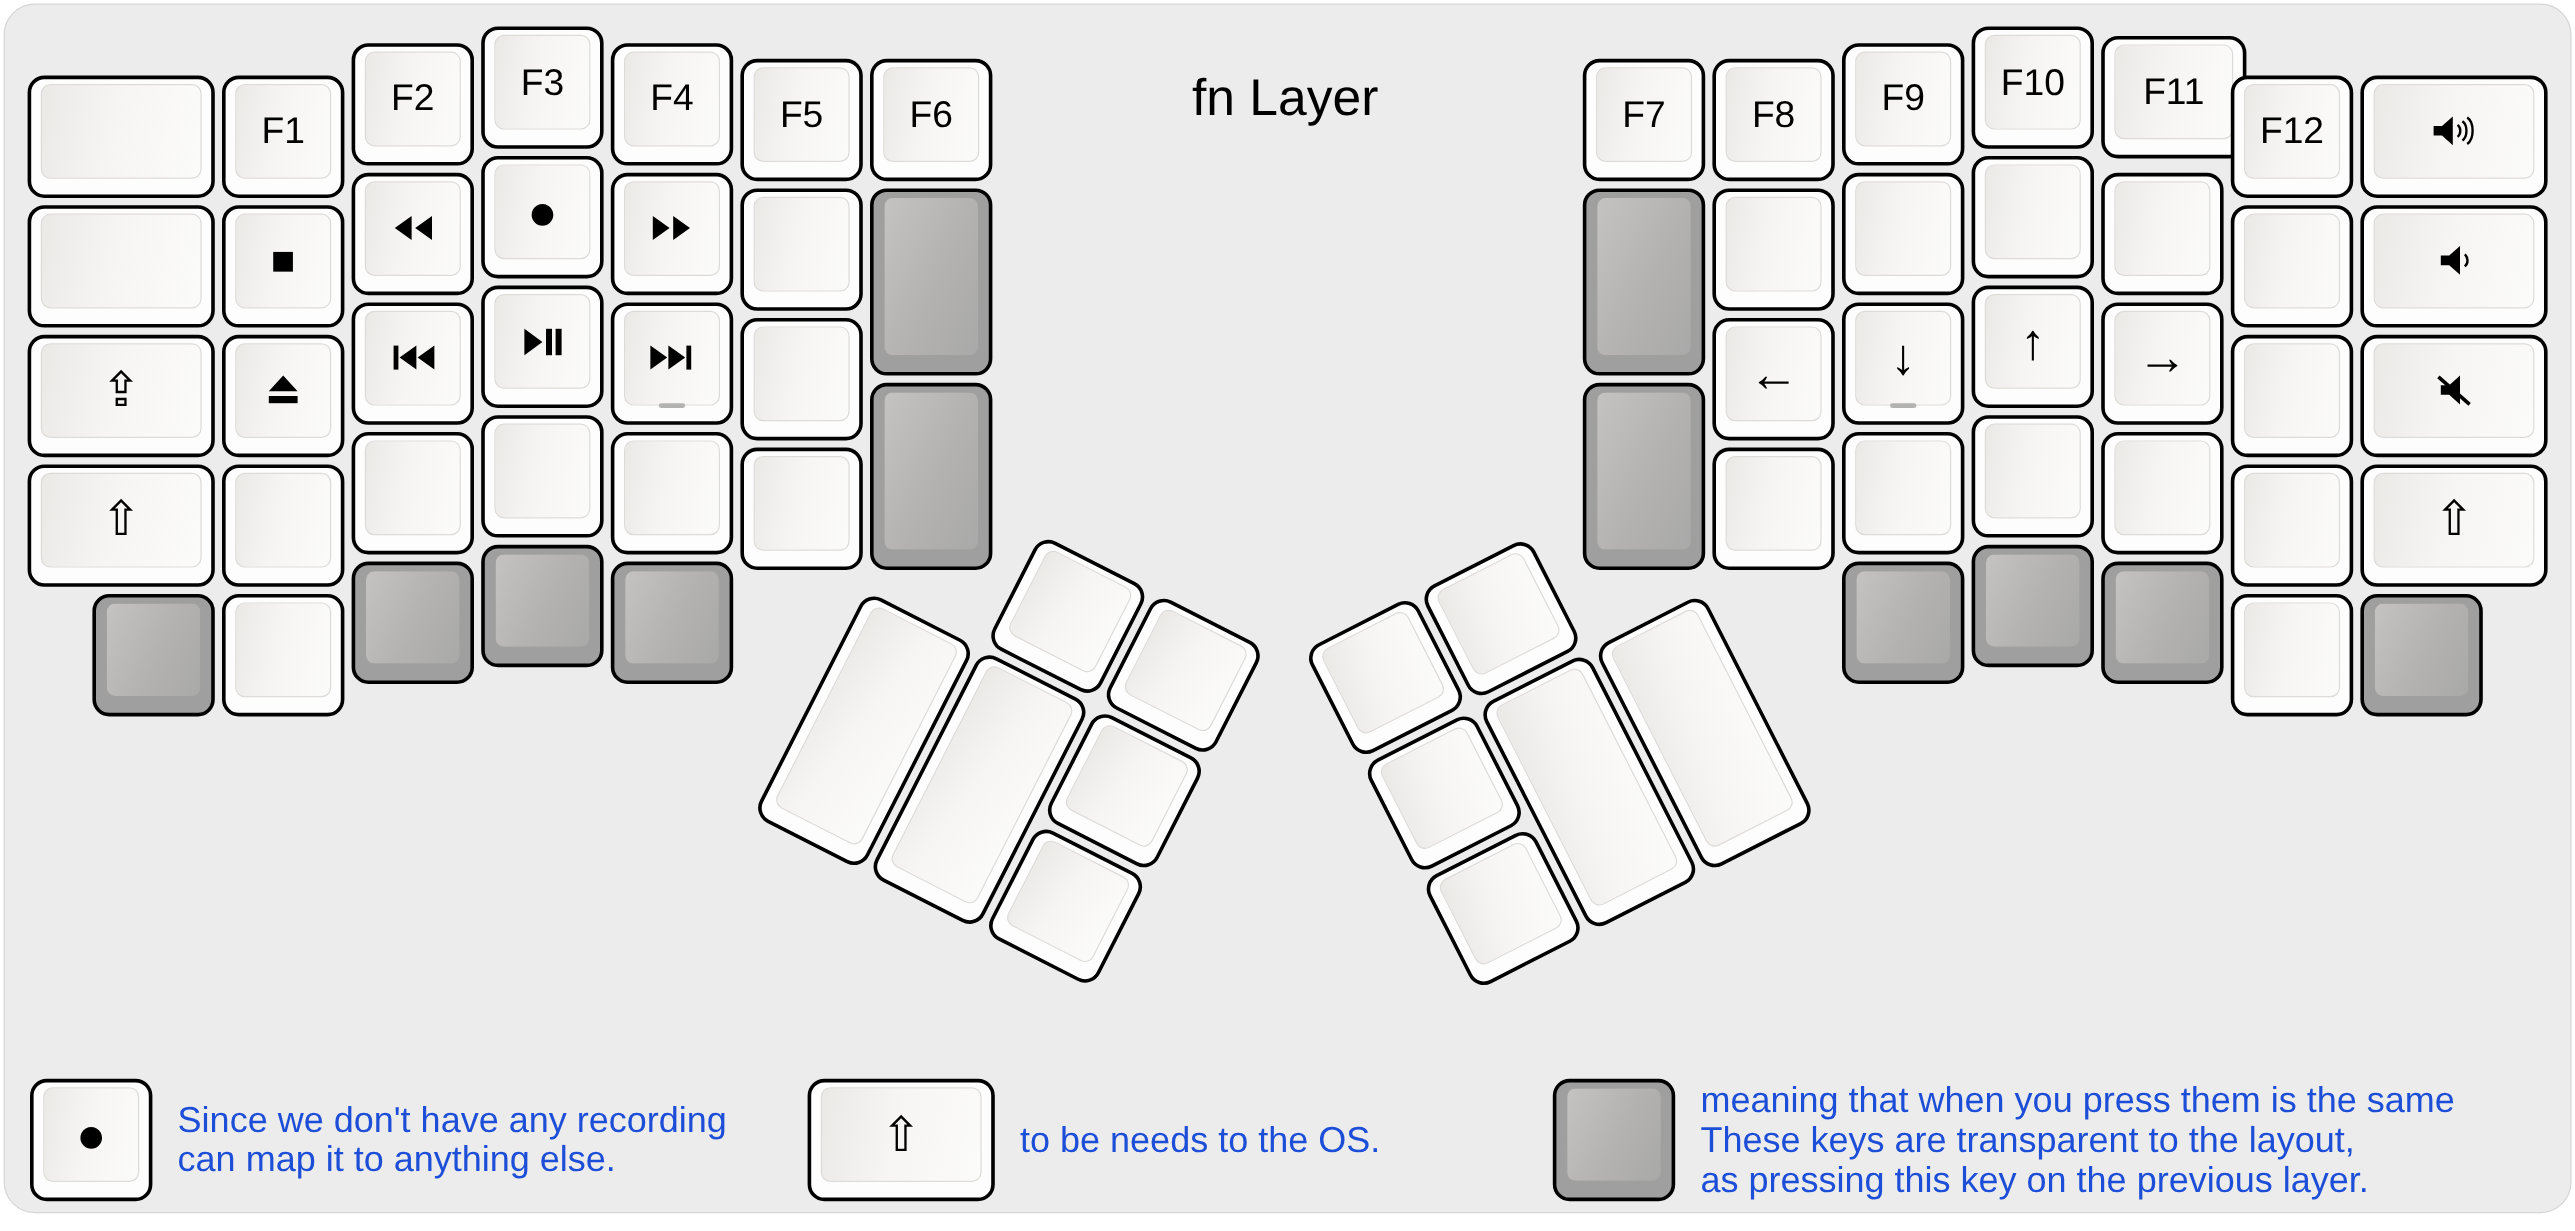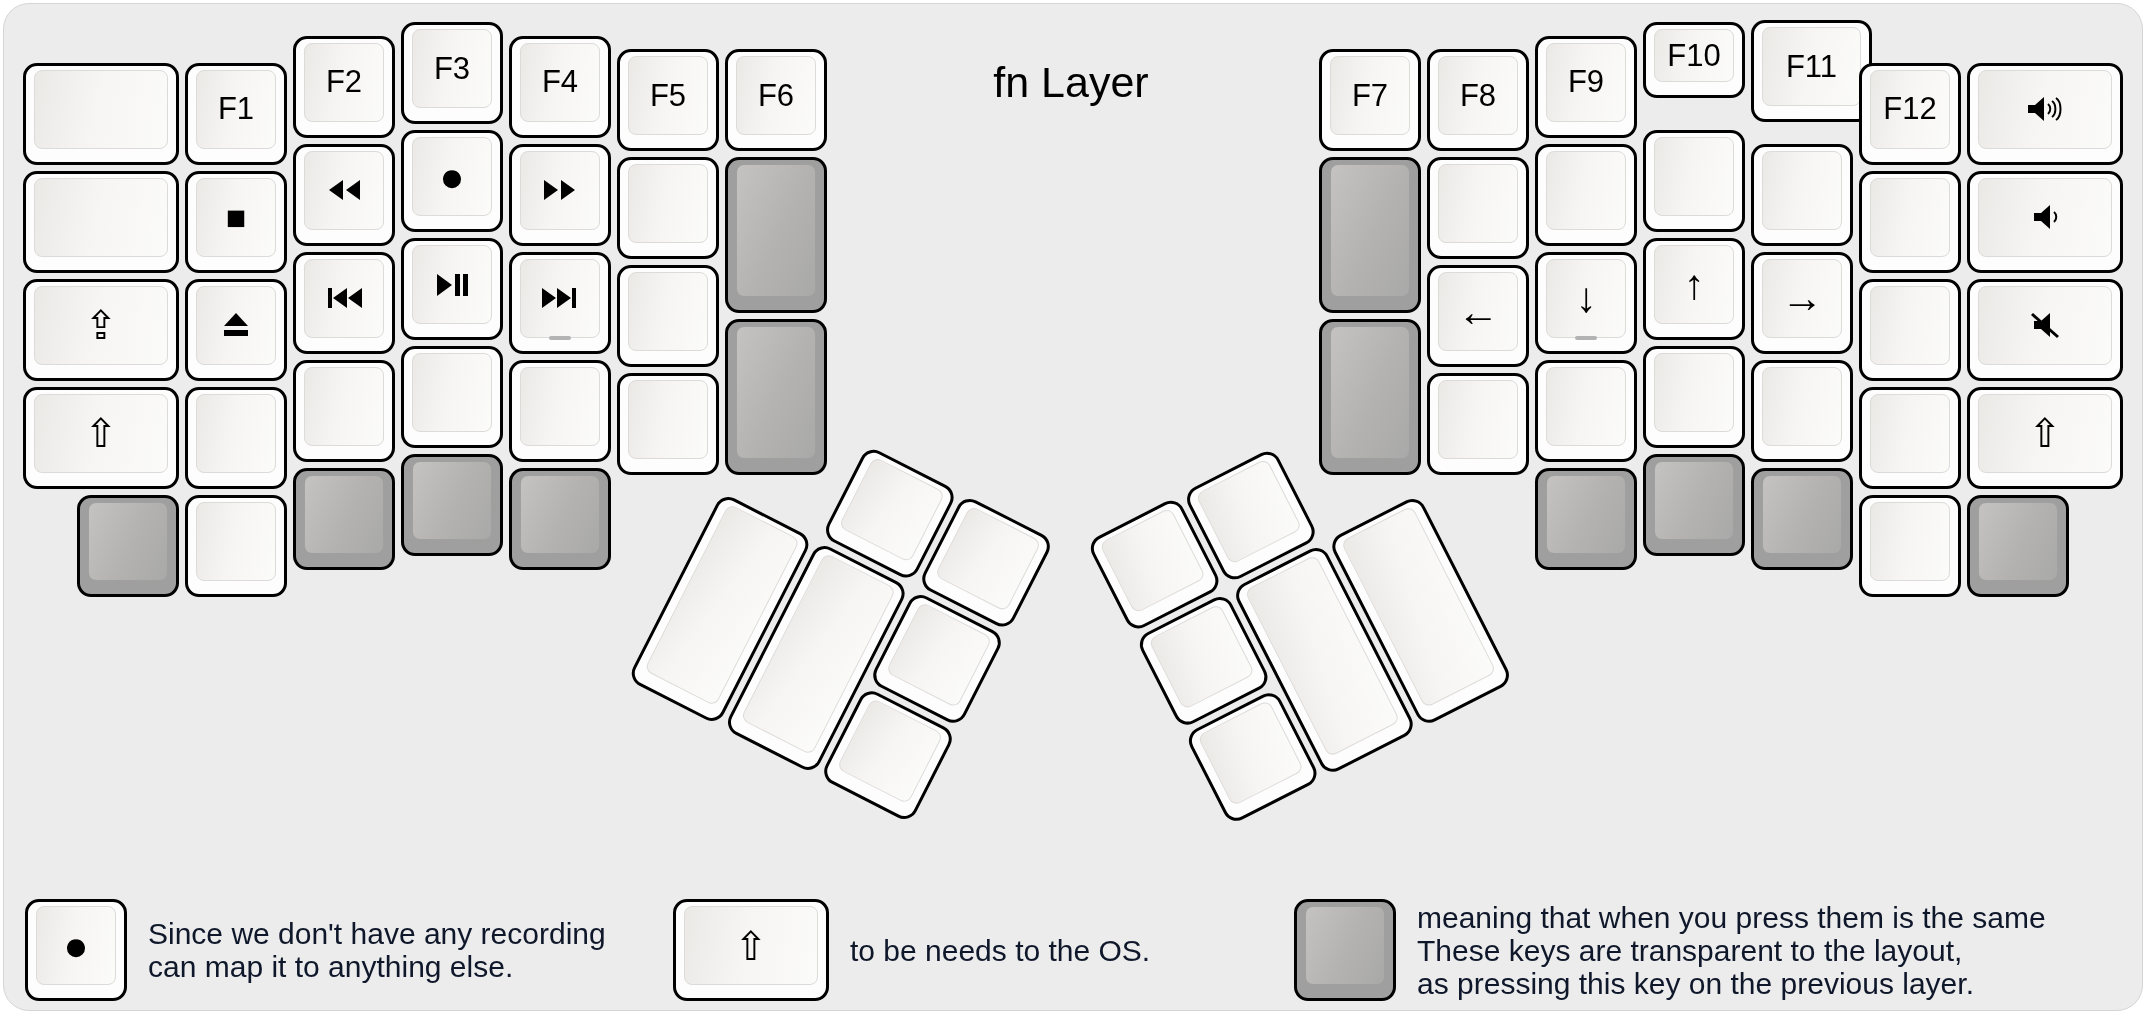--- a/index.html
+++ b/index.html
@@ -42,21 +42,21 @@
   .homing-bar{
     position:absolute;left:50%;bottom:11px;width:22px;height:4px;margin-left:-11px;
     background:#b3b3b3;border-radius:2px;
   }
   .thumb{position:absolute;width:324px;height:324px;transform-origin:0 0;}
   .thumb-left{left:770px;top:392px;transform:rotate(27deg);}
   .thumb-right{left:1082px;top:541px;transform:rotate(-27deg);}
   
   .legend{position:absolute;top:896px;display:flex;align-items:center;}
   .lkey{position:relative;height:108px;flex:0 0 auto;}
-  .ltext{margin-left:18px;font-size:30px;line-height:33px;color:#0f172a;}
+  .ltext{margin-left:18px;font-size:30px;line-height:33px;color:#1d4ed8;}
 </style>
 </head>
 <body>
 
 <div class="panel"></div>
 
 <div class="board">
   <div class="layer-title">fn Layer</div>
   <div id="main-keys">
       <div class="key" style="left: 23px; top: 62.5px; width: 156px; height: 102px;">
@@ -258,37 +258,37 @@
       </div>
       <div class="key" style="left: 1535px; top: 251.5px; width: 102px; height: 102px;">
         <div class="keytop">
           <span class="g-arrow">↓</span>
         </div>
         <div class="homing-bar"></div>
       </div>
       <div class="key" style="left: 1535px; top: 359.5px; width: 102px; height: 102px;">
         <div class="keytop"></div>
       </div>
-      <div class="key" style="left: 1643px; top: 22px; width: 102px; height: 76px;">
+      <div class="key" style="left: 1643px; top: 22px; width: 102px; height: 102px;">
         <div class="keytop">
           <span class="klabel">F10</span>
         </div>
       </div>
       <div class="key" style="left: 1643px; top: 130px; width: 102px; height: 102px;">
         <div class="keytop"></div>
       </div>
       <div class="key" style="left: 1643px; top: 238px; width: 102px; height: 102px;">
         <div class="keytop">
           <span class="g-arrow">↑</span>
         </div>
       </div>
       <div class="key" style="left: 1643px; top: 346px; width: 102px; height: 102px;">
         <div class="keytop"></div>
       </div>
-      <div class="key" style="left: 1751px; top: 20px; width: 121px; height: 102px; text-decoration: underline;">
+      <div class="key" style="left: 1751px; top: 30px; width: 121px; height: 102px; text-decoration: underline;">
         <div class="keytop">
           <span class="klabel">F11</span>
         </div>
       </div>
       <div class="key" style="left: 1751px; top: 143.5px; width: 102px; height: 102px;">
         <div class="keytop"></div>
       </div>
       <div class="key" style="left: 1751px; top: 251.5px; width: 102px; height: 102px;">
         <div class="keytop">
           <span class="g-arrow">→</span>

